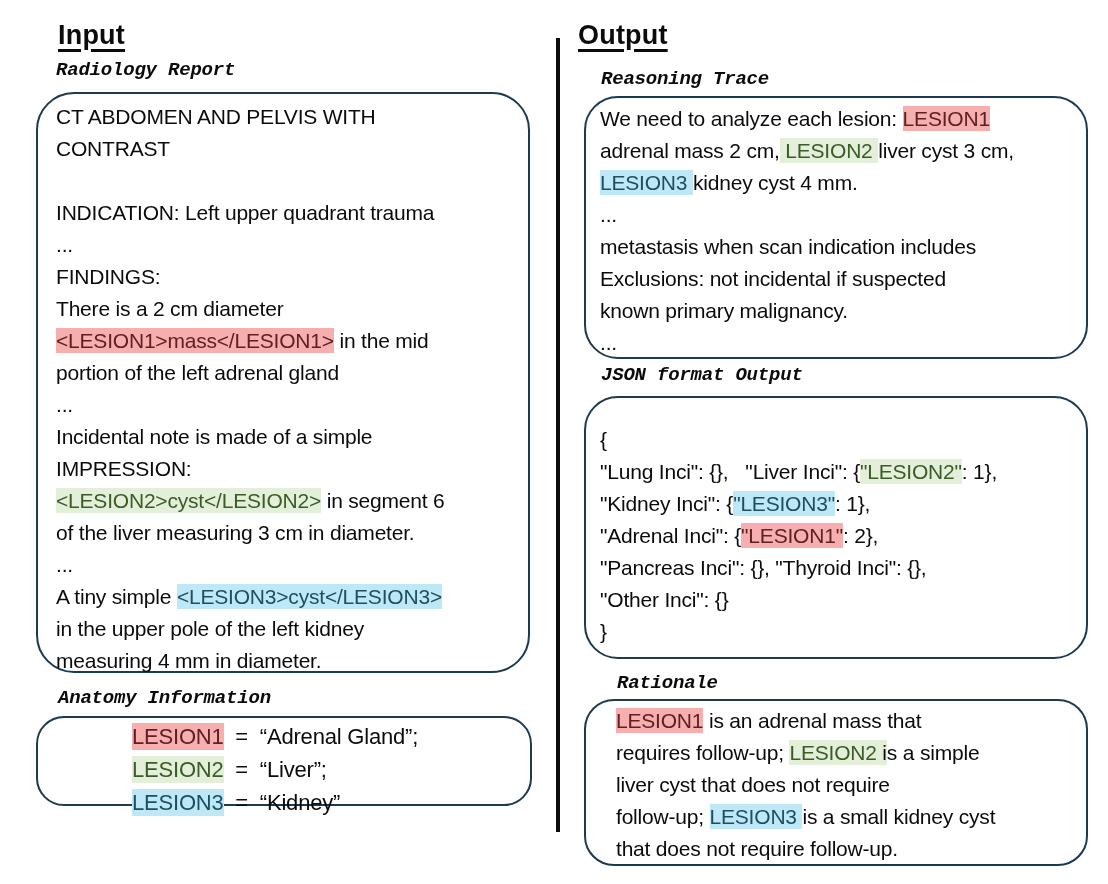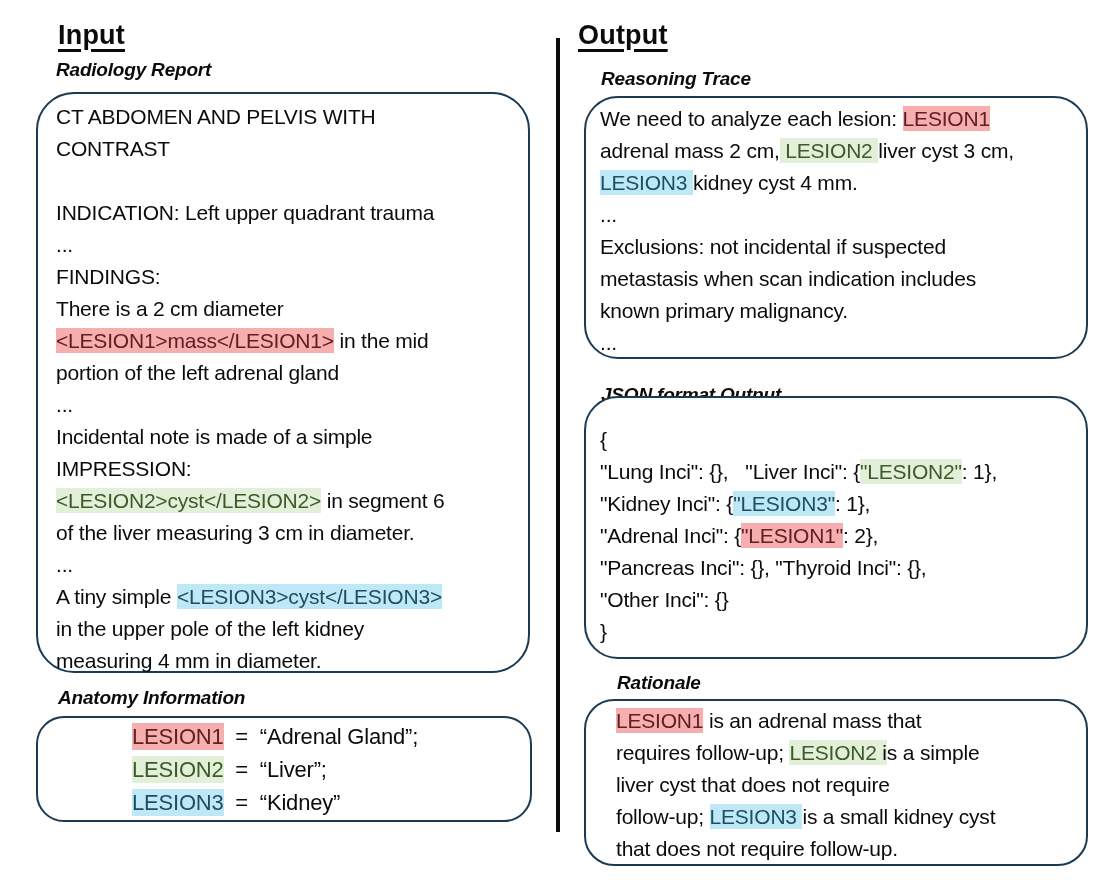--- a/index.html
+++ b/index.html
@@ -13,32 +13,32 @@
     width:1108px;height:884px;background:#ffffff;color:#0b0b0b;
     font-family:"Liberation Sans", sans-serif;
   }
   .canvas{position:relative;width:1108px;height:884px;background:#fff;overflow:hidden;}
   .title{
     position:absolute;font-size:27px;font-weight:700;letter-spacing:.2px;
     text-decoration:underline;text-decoration-thickness:2.5px;text-underline-offset:5px;
   }
   #input-title{left:58px;top:20px;}
   #output-title{left:578px;top:20px;}
-  .box-label{position:absolute;font-size:19px;font-weight:700;font-style:italic;letter-spacing:-0.2px;}
+  .box-label{position:absolute;font-size:19px;font-weight:700;font-style:italic;letter-spacing:-0.2px;font-family:Liberation Mono, monospace;}
   #radiology-label{left:56px;top:59px;}
   #anatomy-label{left:58px;top:687px;}
   #reasoning-label{left:601px;top:68px;}
-  #json-label{left:601px;top:384px;}
+  #json-label{left:601px;top:364px;}
   #rationale-label{left:617px;top:672px;}
   .panel{
     position:absolute;border:2.5px solid var(--border);border-radius:38px;
     background:#fff;box-sizing:border-box;
   }
   #radiology-box{left:36px;top:92px;width:494px;height:581px;padding:7px 12px 0 18px;}
-  #anatomy-box{left:36px;top:716px;width:496px;height:106px;padding:2px 8px 0 94px;border-radius:28px;}
+  #anatomy-box{left:36px;top:716px;width:496px;height:90px;padding:2px 8px 0 94px;border-radius:28px;}
   #reasoning-box{left:584px;top:96px;width:504px;height:263px;padding:5px 8px 0 14px;border-radius:34px;}
   #json-box{left:584px;top:396px;width:504px;height:263px;padding:26px 8px 0 14px;border-radius:34px;}
   #rationale-box{left:584px;top:699px;width:504px;height:167px;padding:4px 8px 0 30px;border-radius:30px;}
   .text{font-size:21px;line-height:32px;letter-spacing:-0.2px;}
   #anatomy-box .text{font-size:22px;line-height:33px;}
   .tline{white-space:pre;min-height:32px;}
   #anatomy-box .tline{min-height:33px;}
   .seg{white-space:pre;padding:1px 0;}
   .hl-red{background:var(--hl-red-bg);color:var(--hl-red-fg);}
   .hl-green{background:var(--hl-green-bg);color:var(--hl-green-fg);}
@@ -88,22 +88,22 @@
       </div>
   </div>
 
   <div class="box-label" id="reasoning-label">Reasoning Trace</div>
   <div class="panel" id="reasoning-box">
     <div class="text">
         <div class="tline"><span class="seg">We need to analyze each lesion: </span><span class="seg hl-red">LESION1</span></div>
         <div class="tline"><span class="seg">adrenal mass 2 cm,</span><span class="seg hl-green"> LESION2 </span><span class="seg">liver cyst 3 cm,</span></div>
         <div class="tline"><span class="seg hl-blue">LESION3 </span><span class="seg">kidney cyst 4 mm.</span></div>
         <div class="tline"><span class="seg">...</span></div>
+        <div class="tline"><span class="seg">metastasis when scan indication includes</span></div>
         <div class="tline"><span class="seg">Exclusions: not incidental if suspected</span></div>
-        <div class="tline"><span class="seg">metastasis when scan indication includes</span></div>
         <div class="tline"><span class="seg">known primary malignancy.</span></div>
         <div class="tline"><span class="seg">...</span></div>
       </div>
   </div>
 
   <div class="box-label" id="json-label">JSON format Output</div>
   <div class="panel" id="json-box">
     <div class="text">
         <div class="tline"><span class="seg">{</span></div>
         <div class="tline"><span class="seg">"Lung Inci": {},   "Liver Inci": {</span><span class="seg hl-green">"LESION2"</span><span class="seg">: 1},</span></div>

